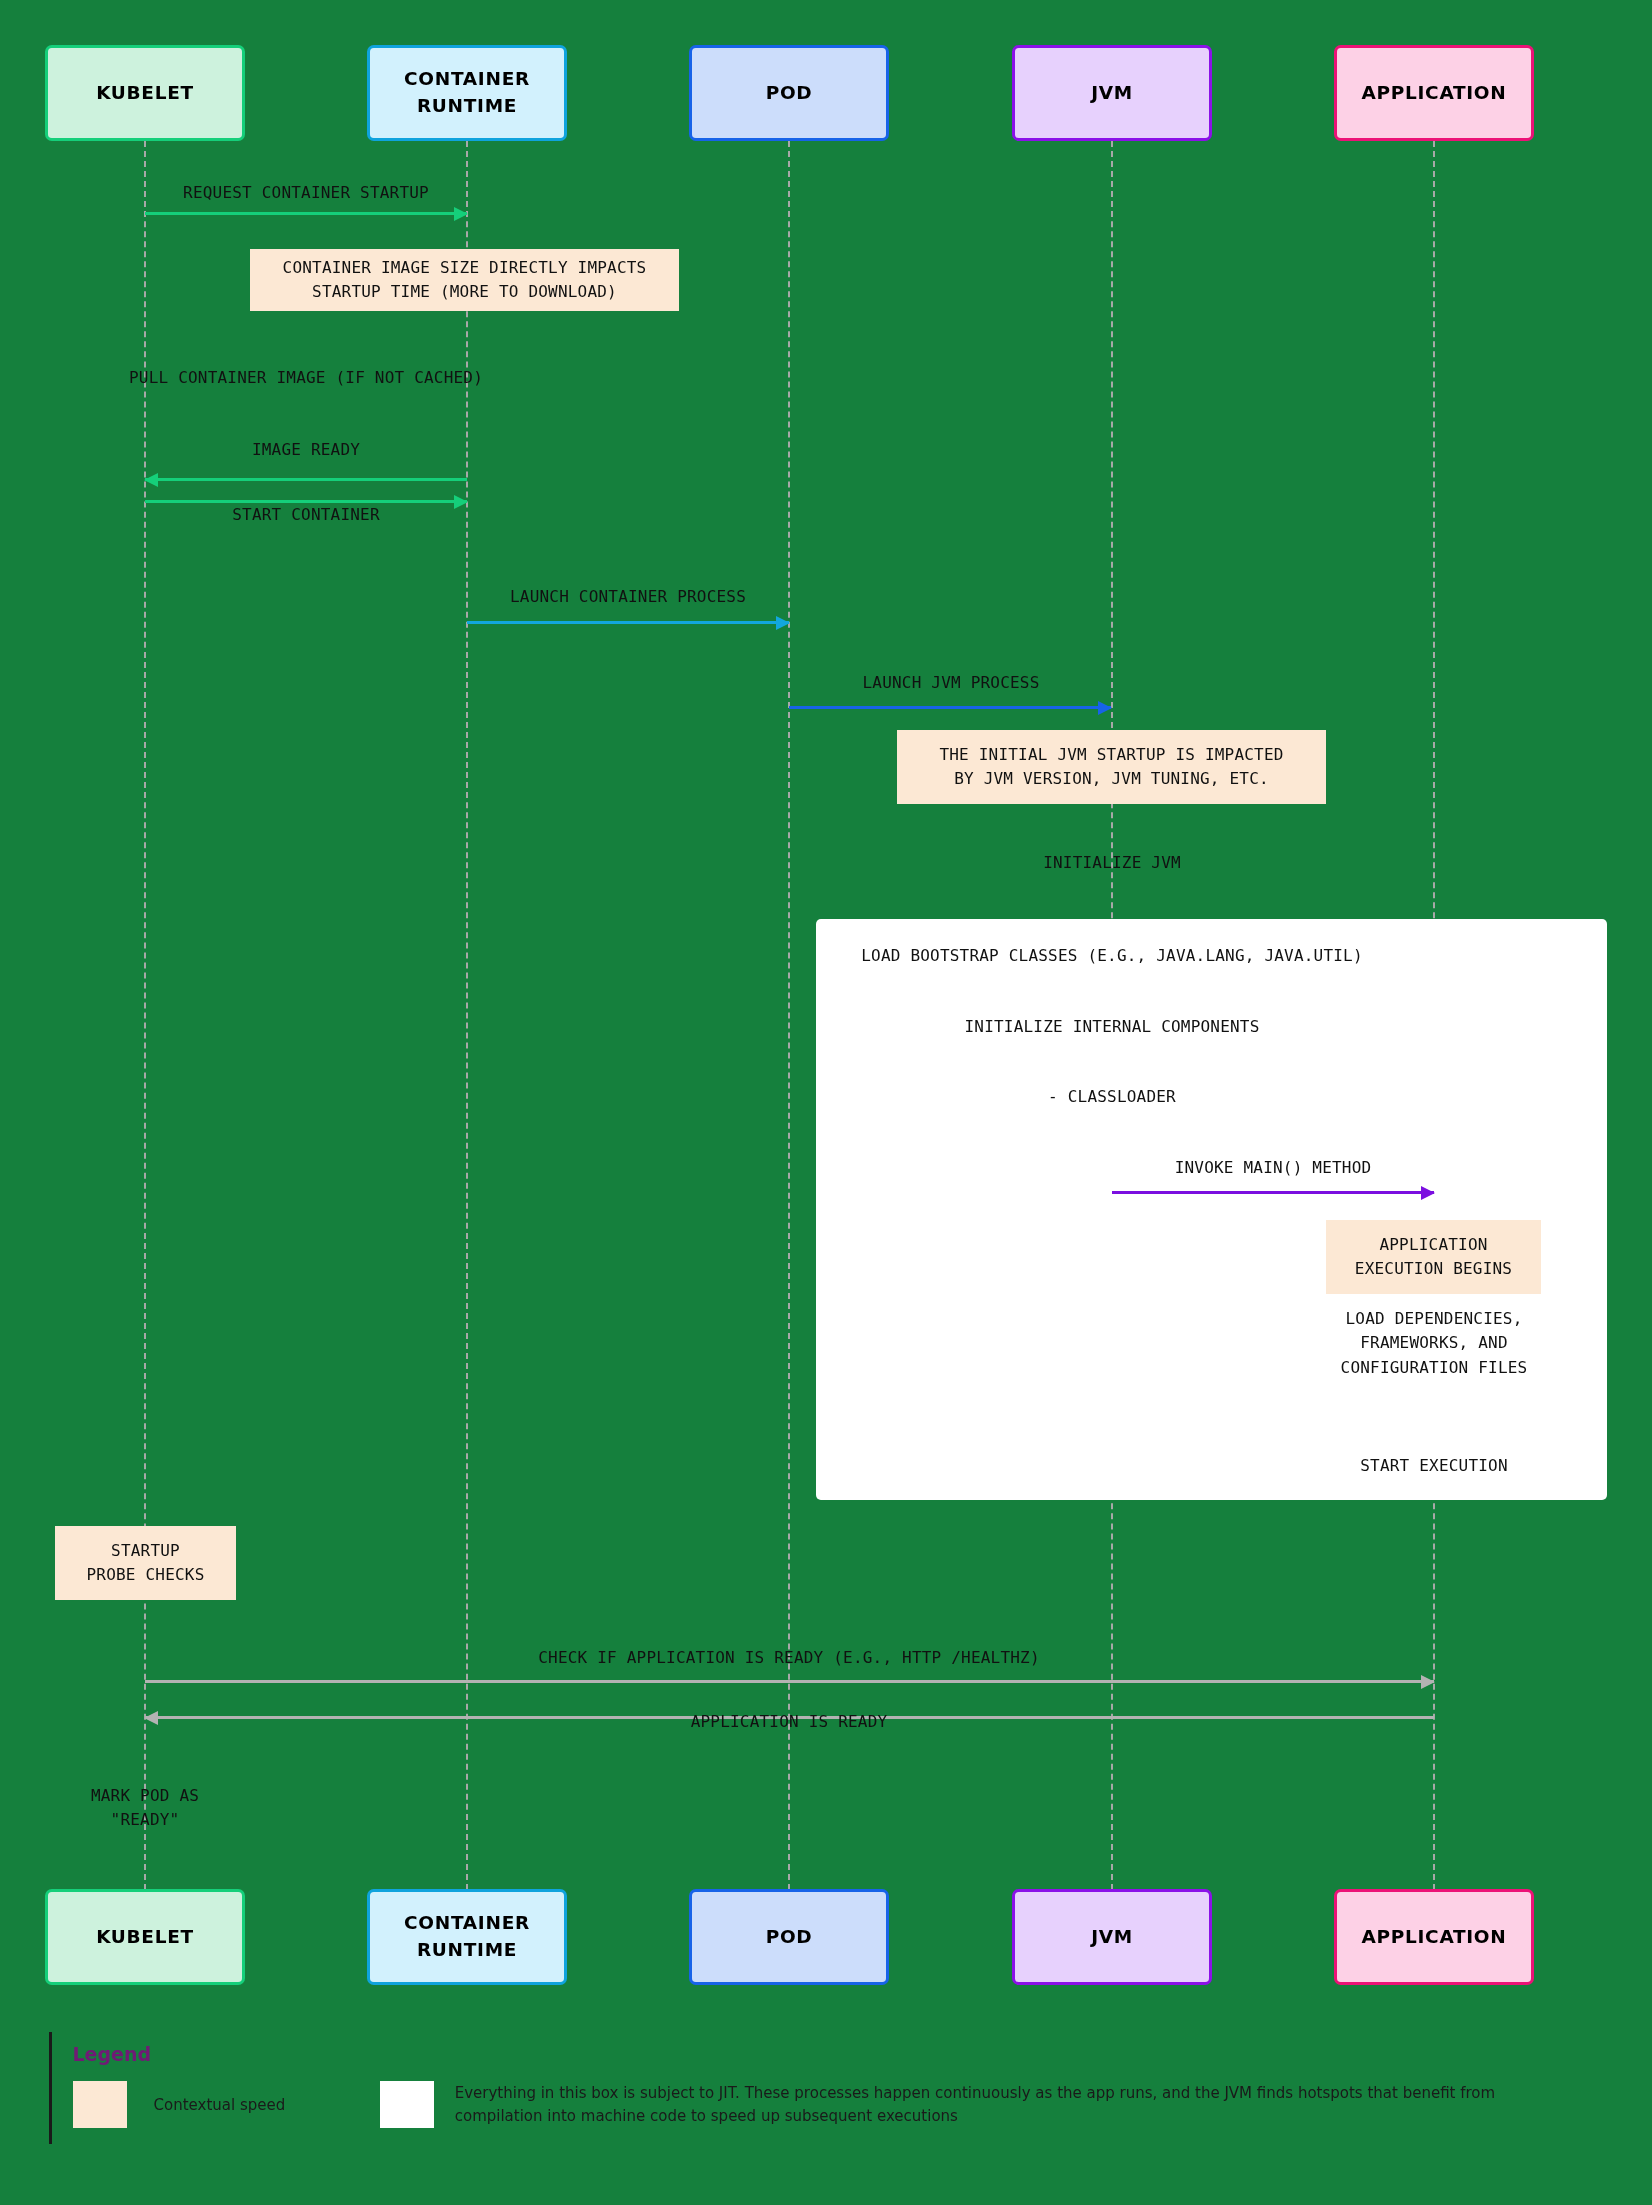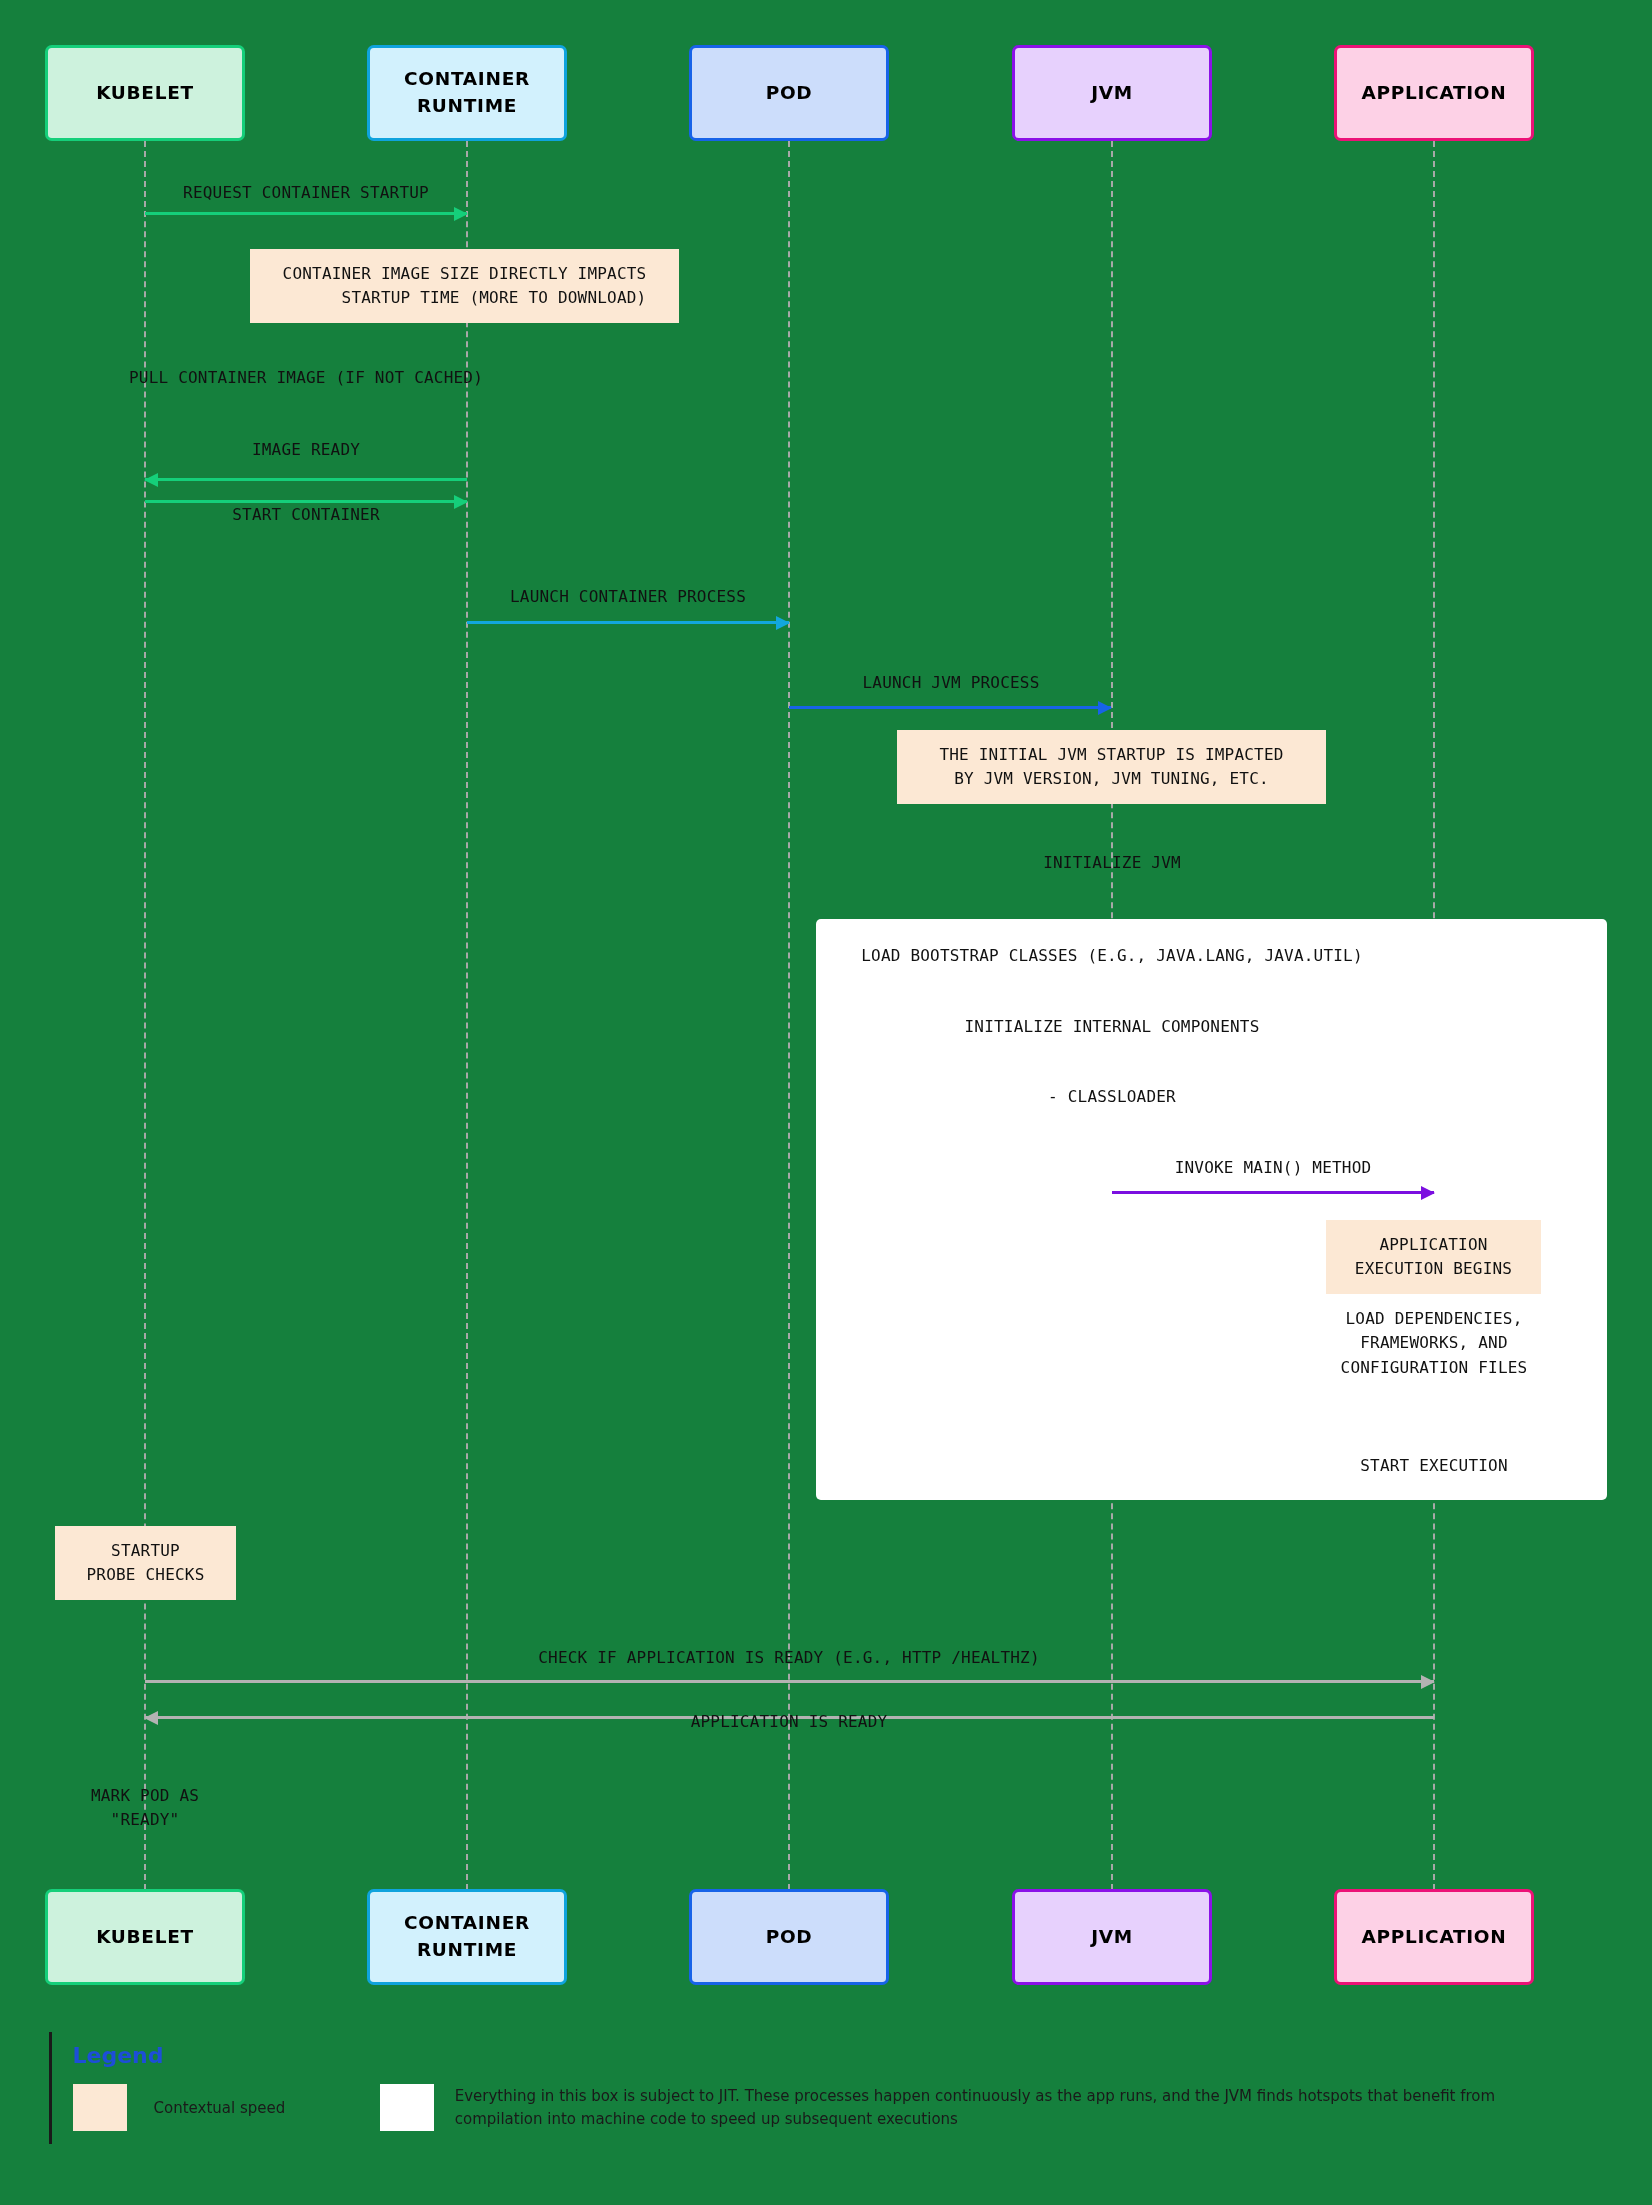--- a/index.html
+++ b/index.html
@@ -137,22 +137,22 @@
     width: 1551px;
     height: 112px;
     border-left: 3.9px solid #1a1a1a;
     padding-left: 20.5px;
     box-sizing: border-box;
     z-index: 8;
   }
   #legend .legend-title {
     font-family: "DejaVu Sans", sans-serif;
     font-weight: bold;
-    font-size: 22px;
-    color: #1d4ed8;
+    font-size: 19px;
+    color: #701a75;
     margin: 10.7px 0 0 0;
   }
   #legend .legend-row {
     display: flex;
     align-items: center;
     margin-top: 16.6px;
   }
   .swatch {
     width: 54px;
     height: 47px;
@@ -258,21 +258,21 @@
       <div class="head" style="border-left-color: rgb(179, 179, 179);"></div>
     </div>
     <div class="msg-label" style="left: 350px; width: 878px; top: 1658px; transform: translateY(-50%);">CHECK IF APPLICATION IS READY (E.G., HTTP /HEALTHZ)</div>
     <div class="arrow left" style="left: 145px; width: 1289px; top: 1716px;">
       <div class="shaft" style="background: rgb(179, 179, 179);"></div>
       <div class="head" style="border-right-color: rgb(179, 179, 179);"></div>
     </div>
     <div class="msg-label" style="left: 350px; width: 878px; top: 1722px; transform: translateY(-50%);">APPLICATION IS READY</div>
     <div class="free-label" style="left: -294px; width: 878px; top: 1808px; transform: translateY(-50%);">MARK POD AS
 "READY"</div>
-    <div class="note" style="left: 250px; top: 249px; width: 429px; height: 74px; text-align: right;">
+    <div class="note" style="left: 250px; top: 249px; width: 429px; height: 62px;">
       <div class="ntext">CONTAINER IMAGE SIZE DIRECTLY IMPACTS
 STARTUP TIME (MORE TO DOWNLOAD)</div>
     </div>
     <div class="note" style="left: 897px; top: 730px; width: 429px; height: 74px;">
       <div class="ntext">THE INITIAL JVM STARTUP IS IMPACTED
 BY JVM VERSION, JVM TUNING, ETC.</div>
     </div>
     <div class="note" style="left: 1326px; top: 1220px; width: 215px; height: 74px;">
       <div class="ntext">APPLICATION
 EXECUTION BEGINS</div>

